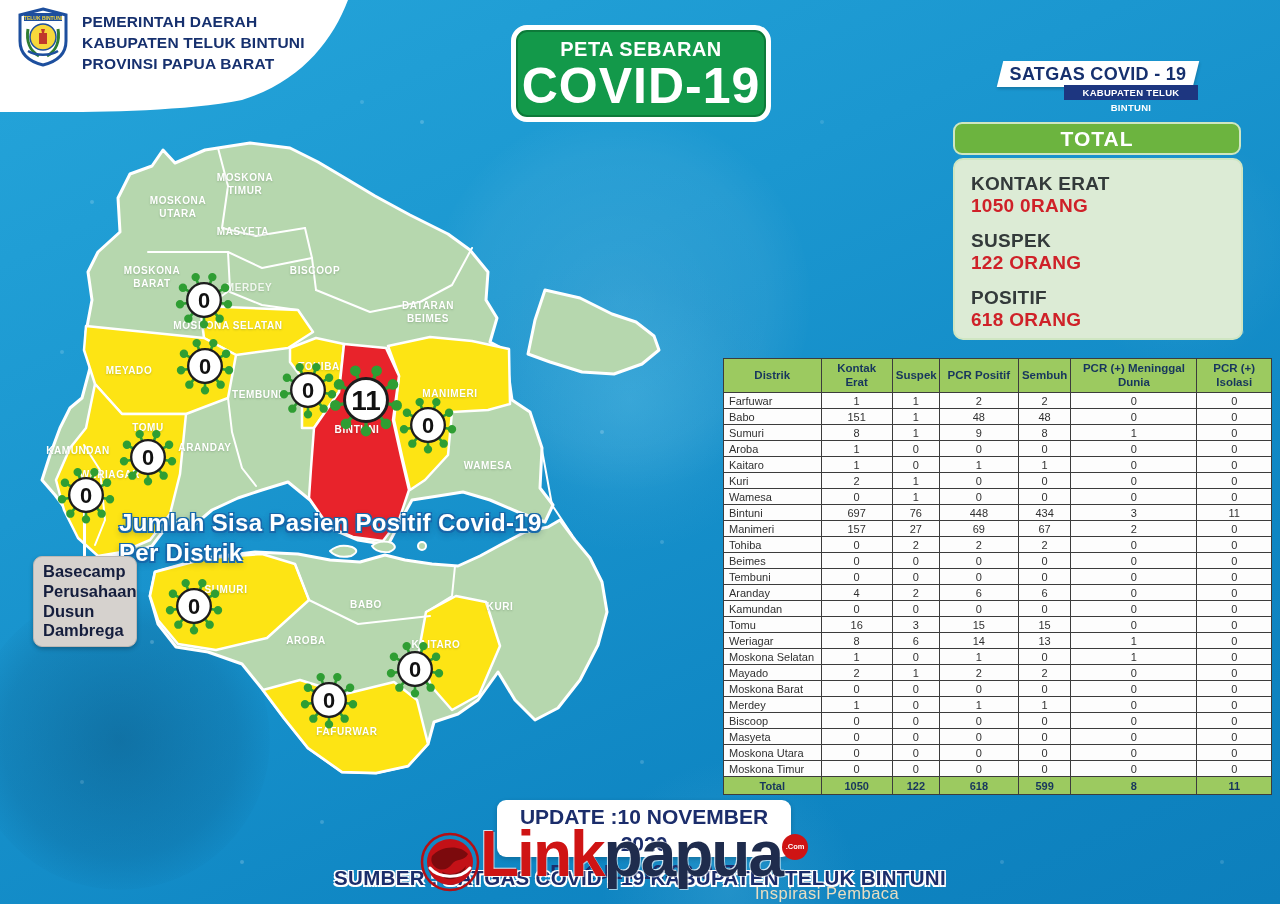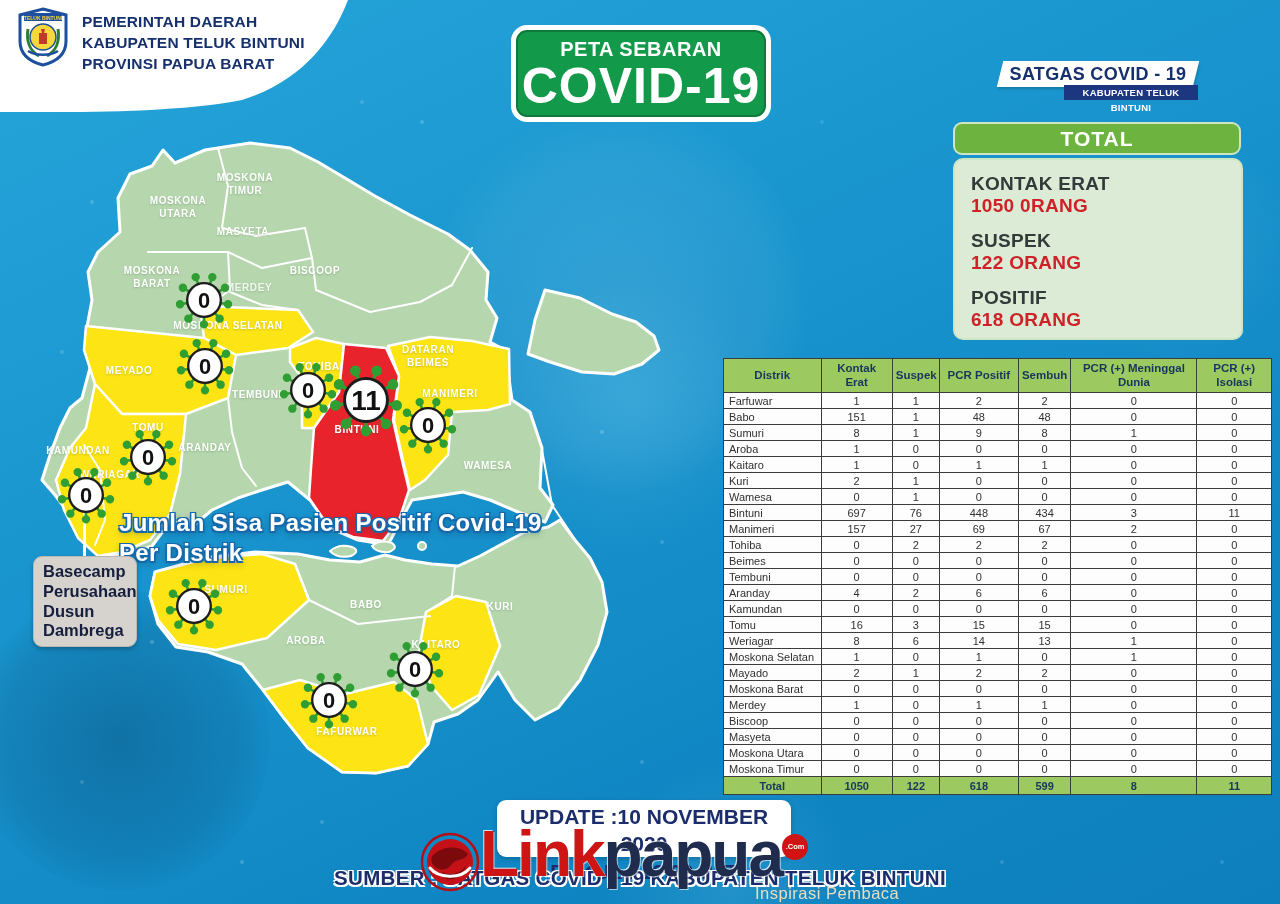--- a/index.html
+++ b/index.html
@@ -177,21 +177,21 @@
   <div id="map-labels">
       <div class="map-label" style="left: 178px; top: 207px;">MOSKONA
 UTARA</div>
       <div class="map-label" style="left: 245px; top: 184px;">MOSKONA
 TIMUR</div>
       <div class="map-label" style="left: 243px; top: 232px;">MASYETA</div>
       <div class="map-label" style="left: 152px; top: 277px;">MOSKONA
 BARAT</div>
       <div class="map-label" style="left: 315px; top: 271px;">BISCOOP</div>
       <div class="map-label dim" style="left: 249px; top: 288px;">MERDEY</div>
-      <div class="map-label" style="left: 428px; top: 312px; margin-top: 44px;">DATARAN
+      <div class="map-label" style="left: 428px; top: 312px;">DATARAN
 BEIMES</div>
       <div class="map-label" style="left: 228px; top: 326px;">MOSKONA SELATAN</div>
       <div class="map-label" style="left: 129px; top: 371px;">MEYADO</div>
       <div class="map-label" style="left: 319px; top: 367px;">TOHIBA</div>
       <div class="map-label" style="left: 257px; top: 395px;">TEMBUNI</div>
       <div class="map-label" style="left: 357px; top: 430px;">BINTUNI</div>
       <div class="map-label" style="left: 450px; top: 394px;">MANIMERI</div>
       <div class="map-label" style="left: 78px; top: 451px;">KAMUNDAN</div>
       <div class="map-label" style="left: 148px; top: 428px;">TOMU</div>
       <div class="map-label" style="left: 205px; top: 448px;">ARANDAY</div>

